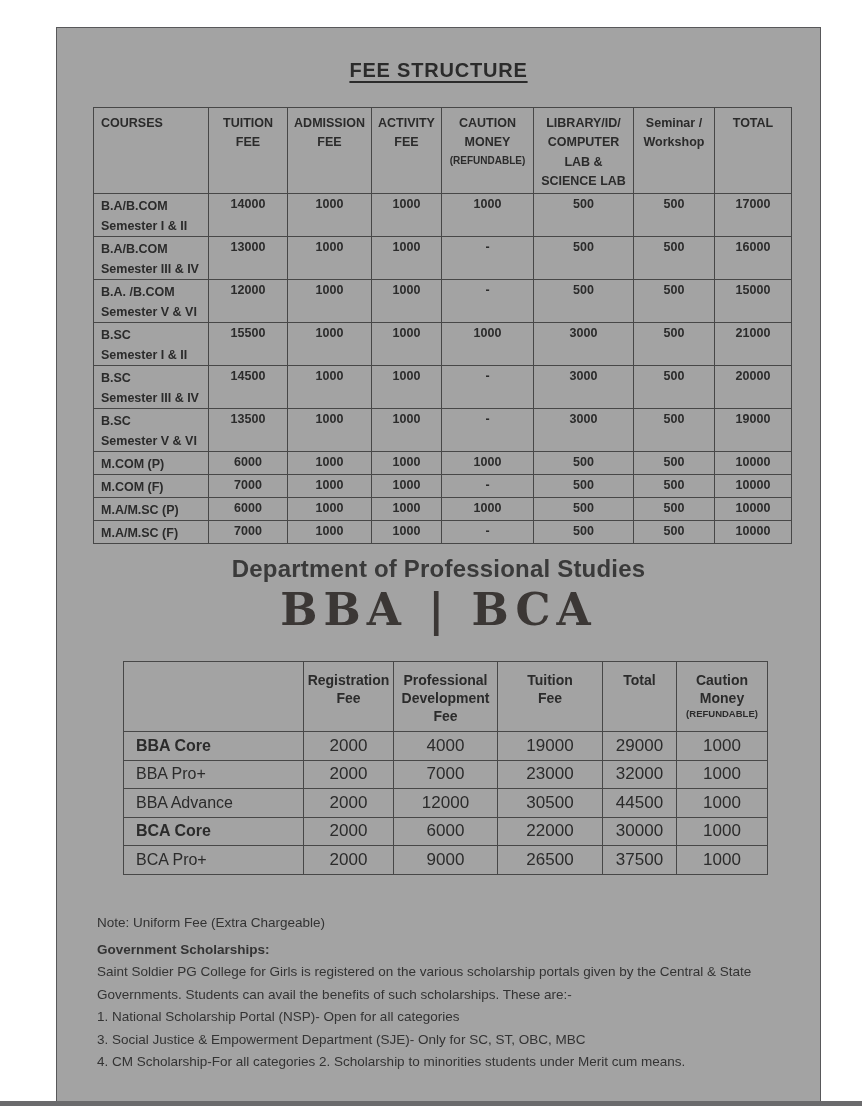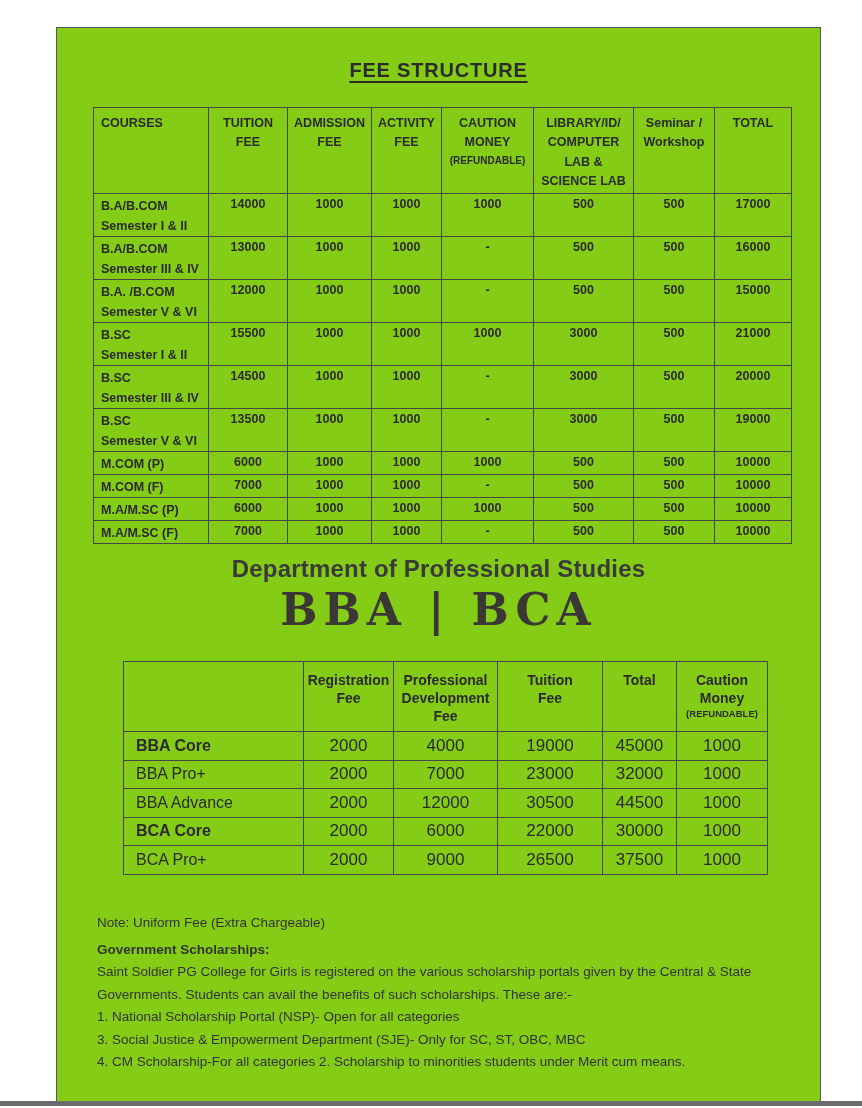--- a/index.html
+++ b/index.html
@@ -2,21 +2,21 @@
 <html><head>
 <meta charset="utf-8">
 <style>
   html,body{margin:0;padding:0;}
   body{
     width:862px;height:1108px;position:relative;background:#ffffff;
     font-family:"Liberation Sans",sans-serif;color:#2b2b2b;overflow:hidden;
   }
   .frame{
     position:absolute;left:56px;top:27px;width:765px;height:1077px;
-    border:1.5px solid #58585a;box-sizing:border-box;background:#84cc16;
+    border:1.5px solid #58585a;box-sizing:border-box;background:#a3a3a3;
   }
   .title{
     position:absolute;top:31px;left:0;width:100%;text-align:center;
     font-size:20px;font-weight:bold;letter-spacing:0.8px;
     text-decoration:underline;text-decoration-thickness:2px;text-underline-offset:4px;
   }
   
   table{border-collapse:collapse;table-layout:fixed;}
   .fee-table{position:absolute;top:79px;left:36px;width:698px;}
   .fee-table th,.fee-table td{border:1.6px solid #474747;padding:0;}
@@ -265,21 +265,21 @@
             <div class="hsub">(REFUNDABLE)</div>
           </th>
         </tr>
       </thead>
     <tbody id="prog-body">
         <tr>
           <td class="pname bold">BBA Core</td>
           <td class="num">2000</td>
           <td class="num">4000</td>
           <td class="num">19000</td>
-          <td class="num">45000</td>
+          <td class="num">29000</td>
           <td class="num">1000</td>
         </tr>
         <tr>
           <td class="pname">BBA Pro+</td>
           <td class="num">2000</td>
           <td class="num">7000</td>
           <td class="num">23000</td>
           <td class="num">32000</td>
           <td class="num">1000</td>
         </tr>

